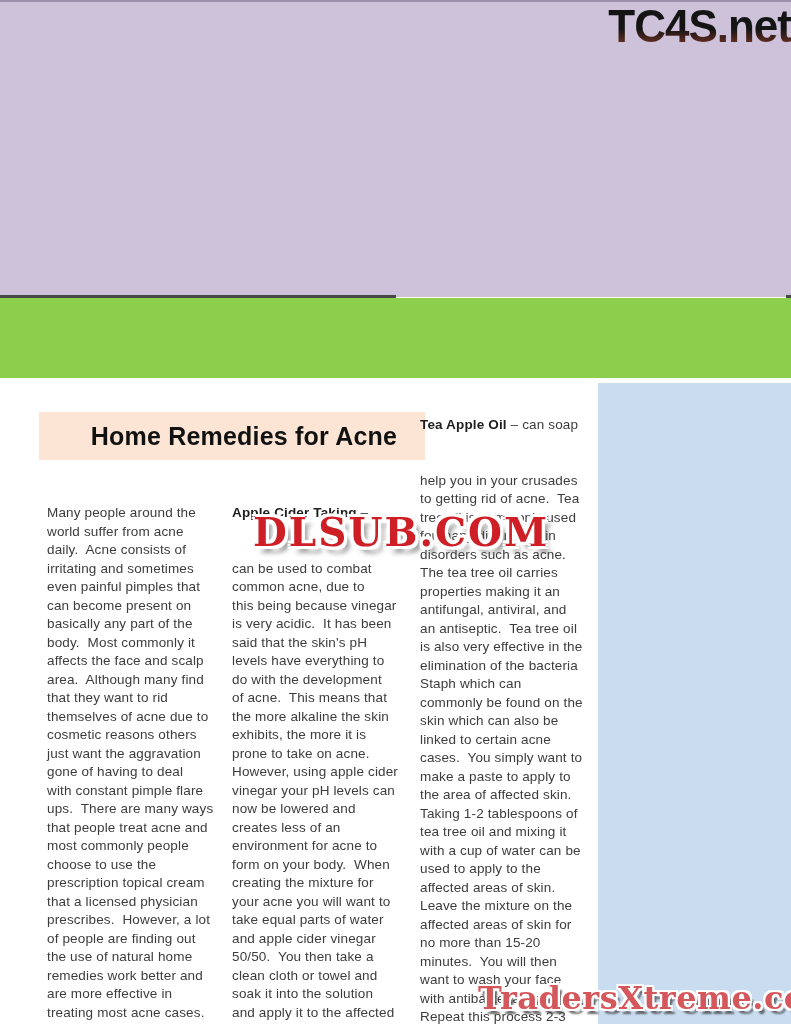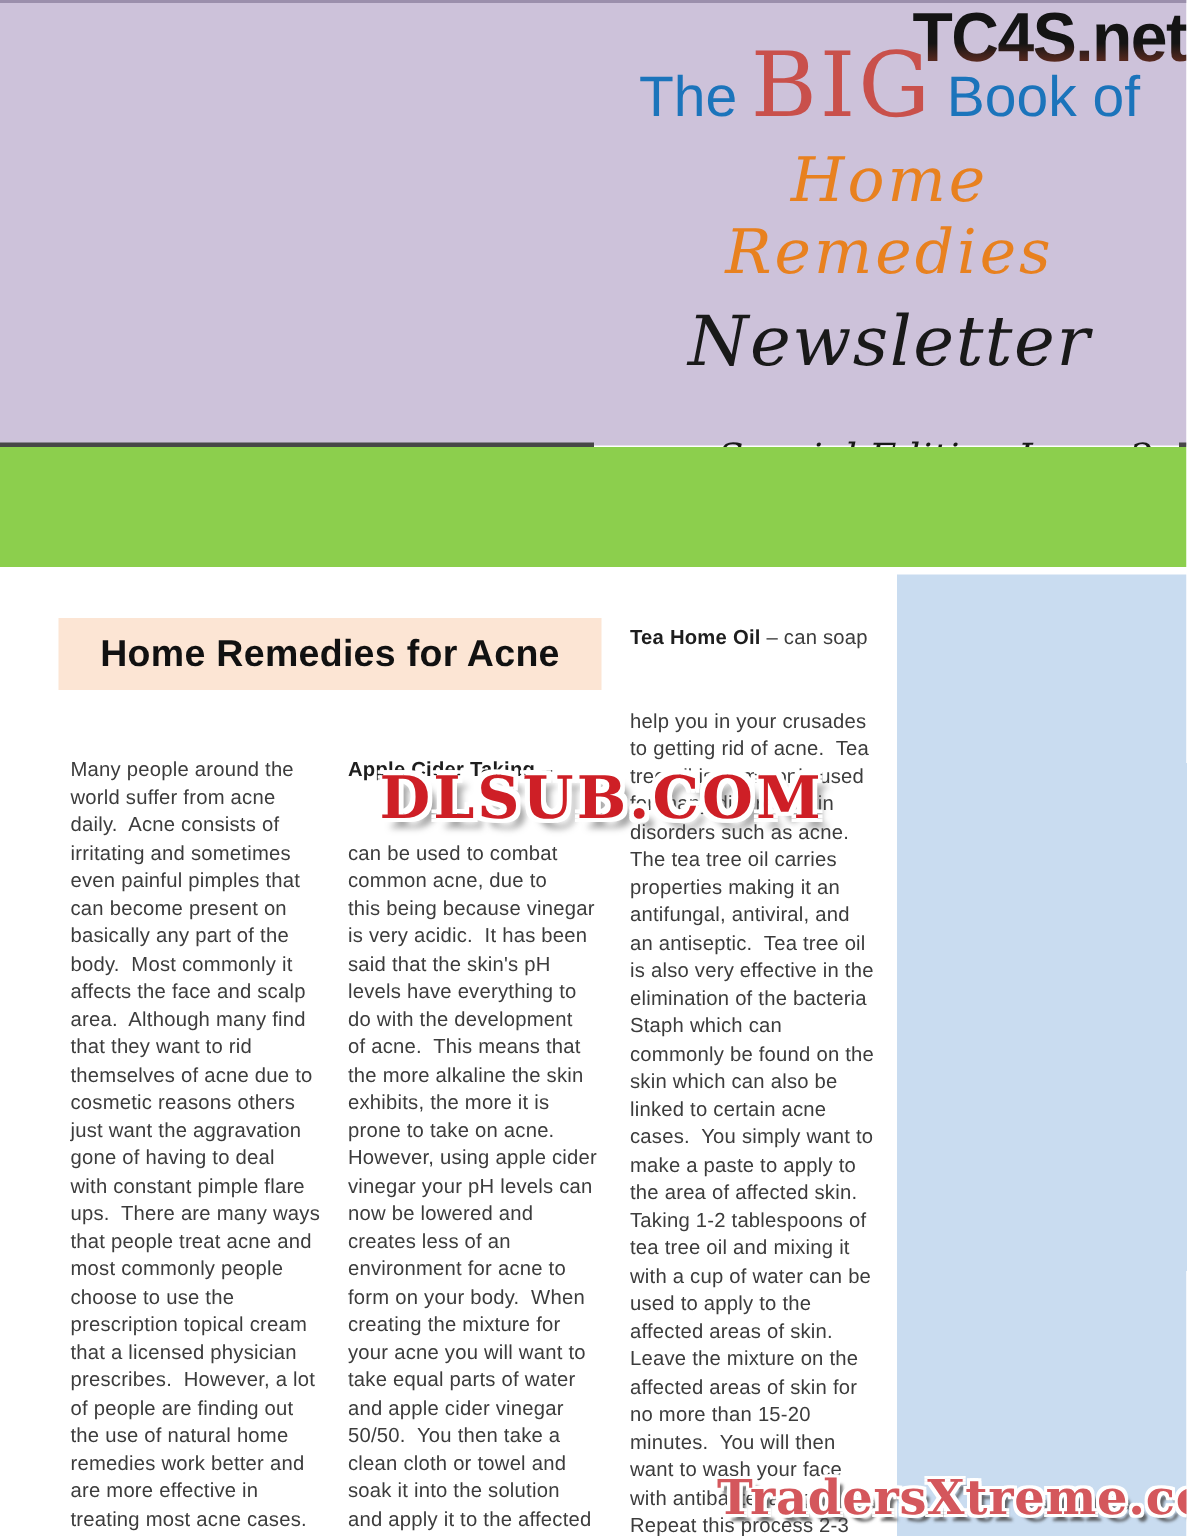--- a/index.html
+++ b/index.html
@@ -21,21 +21,21 @@
   .t-big{font-family:"DejaVu Serif",serif;font-size:60px;color:#c9504b;letter-spacing:2px;}
   .script-orange{font-family:"DejaVu Serif",cursive,serif;font-style:italic;font-size:41px;
                  color:#e8811f;margin-top:22px;letter-spacing:2px;}
   .script-news{font-family:"DejaVu Serif",cursive,serif;font-style:italic;font-size:46px;
                color:#191919;margin-top:8px;letter-spacing:1px;}
   .script-edition{font-family:"DejaVu Serif",cursive,serif;font-style:italic;font-size:25px;
                   color:#191919;margin-top:36px;text-align:right;}
 
   
   .heading-box{position:absolute;left:39px;top:412px;width:362px;height:48px;background:#fce5d4;
-               display:flex;align-items:center;justify-content:center;}
+               display:flex;align-items:center;justify-content:center;padding-left:24px;}
   .heading-box span{font-size:25px;font-weight:bold;color:#111111;letter-spacing:0.2px;}
 
   .col{position:absolute;font-size:13.5px;line-height:18.5px;color:#3c3c3c;
        white-space:pre;letter-spacing:0.15px;}
   .col .lead b{color:#1e1e1e;}
   #col1{left:47px;top:467px;}
   #col2{left:232px;top:467px;}
   #col3{left:420px;top:379px;}
 
   
@@ -59,30 +59,20 @@
             4px 5px 2px rgba(70,70,70,0.8);}
 </style>
 </head>
 <body>
 
 <div id="page">
 
   <div class="purple-header"></div>
   <div class="top-strip"></div>
 
-  <div class="header-content">
-    <div class="title-line">
-      <span class="t-blue">The</span>
-      <span class="t-big">BIG</span>
-      <span class="t-blue">Book of</span>
-    </div>
-    <div class="script-orange">Home Remedies</div>
-    <div class="script-news">Newsletter</div>
-    <div class="script-edition">Special Edition Issue 2</div>
-  </div>
 
   <div class="divider-left"></div>
   <div class="divider-right"></div>
   <div class="green-band"></div>
   <div class="blue-panel"></div>
 
   <div class="heading-box">
     <span>Home Remedies for Acne</span>
   </div>
 
@@ -146,21 +136,21 @@
 clean cloth or towel and
 soak it into the solution
 and apply it to the affected
 areas of skin.  Allow the
 solution to dry on your
 skin and repeat the
 process as needed.</div>
   </div>
 
   <div class="col" id="col3">
-    <div class="lead"><b>Tea Home Oil</b><span> – can soap</span></div>
+    <div class="lead"><b>Tea Apple Oil</b><span> – can soap</span></div>
     <div>help you in your crusades
 to getting rid of acne.  Tea
 tree oil is commonly used
 for many different skin
 disorders such as acne.
 The tea tree oil carries
 properties making it an
 antifungal, antiviral, and
 an antiseptic.  Tea tree oil
 is also very effective in the

